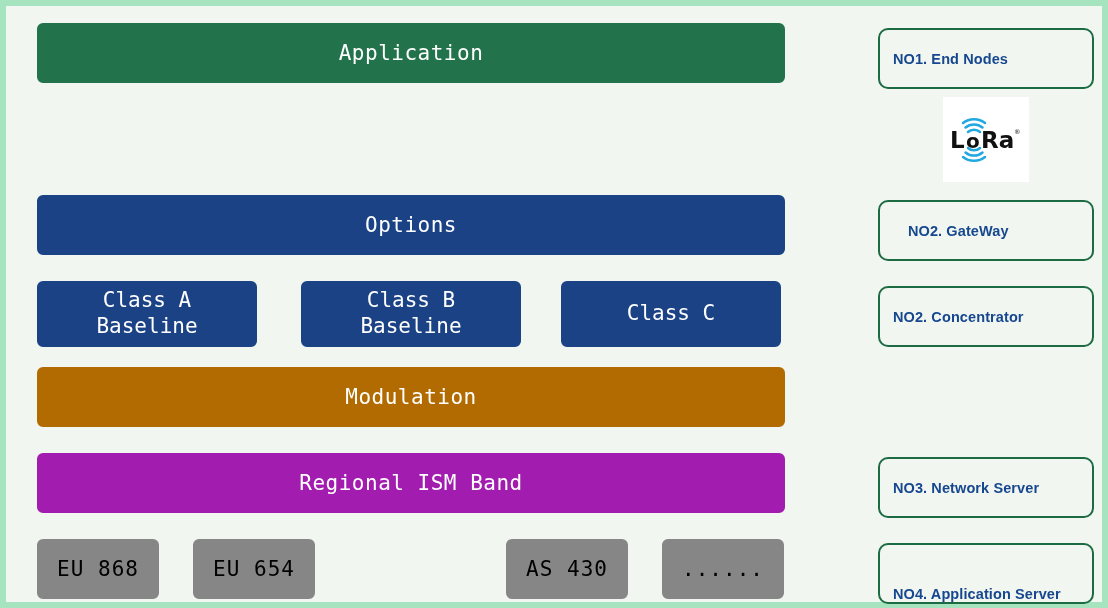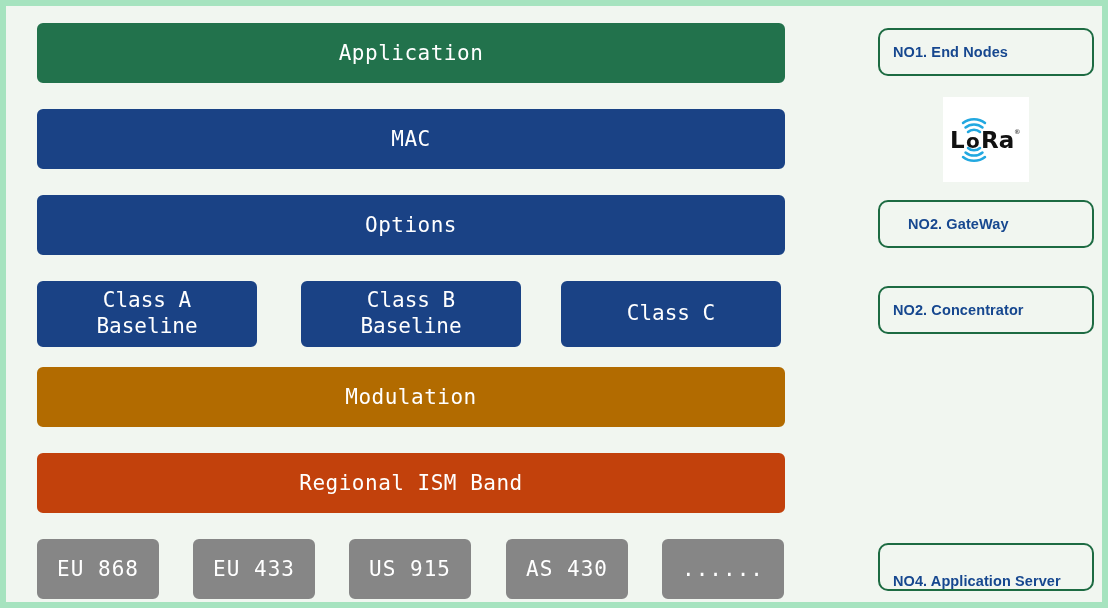--- a/index.html
+++ b/index.html
@@ -53,21 +53,21 @@
     justify-content: center;
     color: #ffffff;
     font-family: "DejaVu Sans Mono", monospace;
     font-size: 21px;
     letter-spacing: 0.5px;
     white-space: pre;
   }
   .bar.green  { background: #22724c; }
   .bar.blue   { background: #1a4285; }
   .bar.orange { background: #b26b00; }
-  .bar.gray   { background: #c2410c; }
+  .bar.gray   { background: #a21caf; }
 
   .row-app  { top: 6px;   }
   .row-mac  { top: 92px;  }
   .row-opt  { top: 178px; }
   .row-mod  { top: 350px; }
   .row-ism  { top: 436px; }
 
   
   .class-row {
     position: absolute;
@@ -112,21 +112,21 @@
     top: 0;
     width: 128px;
     height: 66px;
     background: #868686;
     border-radius: 9px;
     border: 3px solid #f1f6f0;
     box-sizing: border-box;
     display: flex;
     align-items: center;
     justify-content: center;
-    color: #ffffff;
+    color: #000000;
     font-family: "DejaVu Sans Mono", monospace;
     font-size: 21px;
     letter-spacing: 1px;
     white-space: pre;
   }
   .band-box.b0 { left: 0px;   }
   .band-box.b1 { left: 156px; }
   .band-box.b2 { left: 312px; }
   .band-box.b3 { left: 469px; }
   .band-box.b4 { left: 625px; }
@@ -136,21 +136,21 @@
     position: absolute;
     left: 872px;
     top: 8px;
     width: 216px;
     height: 580px;
   }
   .role-box {
     position: absolute;
     left: 0;
     width: 216px;
-    height: 48px;
+    height: 61px;
     background: #f1f6f0;
     border: 2.5px solid #1d6b42;
     border-radius: 10px;
     box-sizing: border-box;
     display: flex;
     align-items: center;
     padding-left: 13px;
     color: #16478f;
     font-family: "Liberation Sans", sans-serif;
     font-weight: bold;
@@ -179,21 +179,20 @@
 </head>
 <body>
 
 <div id="page">
   <div id="inner">
 
     <div id="left-stack">
 
       <div class="bar green row-app">Application</div>
 
-      <div class="bar blue row-mac">MAC</div>
 
       <div class="bar blue row-opt">Options</div>
 
       <div class="class-row">
         <div class="class-box c0">
           <span>Class A</span>
           <span>Baseline</span>
         </div>
         <div class="class-box c1">
           <span>Class B</span>
@@ -203,22 +202,21 @@
           <span>Class C</span>
         </div>
       </div>
 
       <div class="bar orange row-mod">Modulation</div>
 
       <div class="bar gray row-ism">Regional ISM Band</div>
 
       <div class="band-row">
         <div class="band-box b0">EU 868</div>
-        <div class="band-box b1">EU 433</div>
-        <div class="band-box b2">US 915</div>
+        <div class="band-box b1">EU 654</div>
         <div class="band-box b3">AS 430</div>
         <div class="band-box b4">......</div>
       </div>
 
     </div>
 
     <div id="right-col">
 
       <div class="role-box r0">
         <span>NO1. End Nodes</span>
@@ -247,20 +245,23 @@
       </div>
 
       <div class="role-box r1">
         <span>NO2. GateWay</span>
       </div>
 
       <div class="role-box r2">
         <span>NO2. Concentrator</span>
       </div>
 
+      <div class="role-box r3">
+        <span>NO3. Network Server</span>
+      </div>
 
       <div class="role-box r4">
         <span>NO4. Application Server</span>
       </div>
 
     </div>
 
   </div>
 </div>
 

